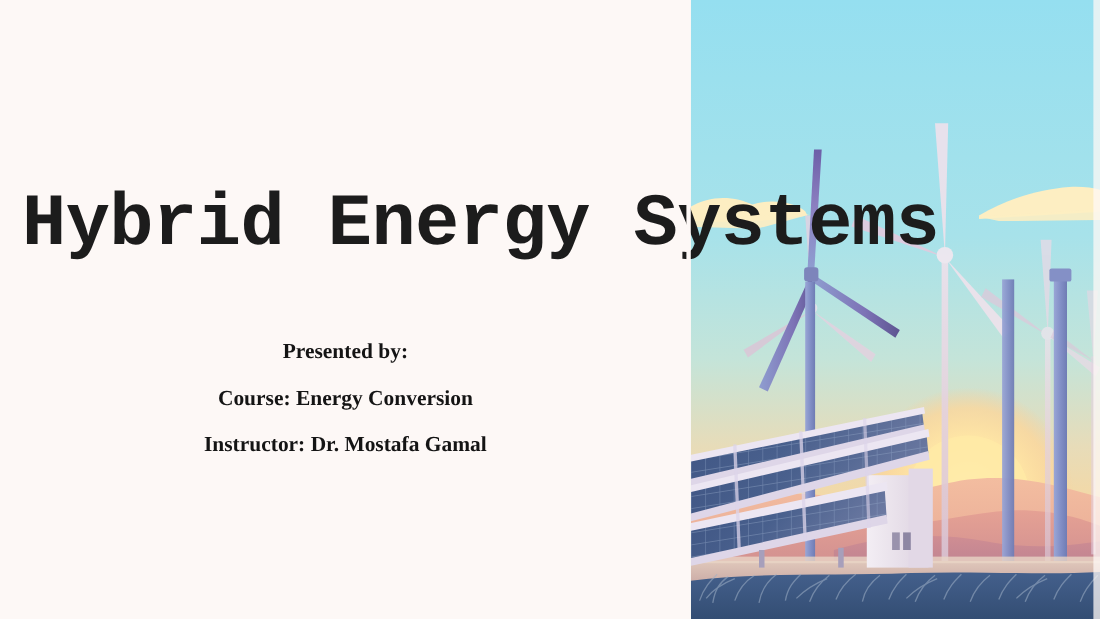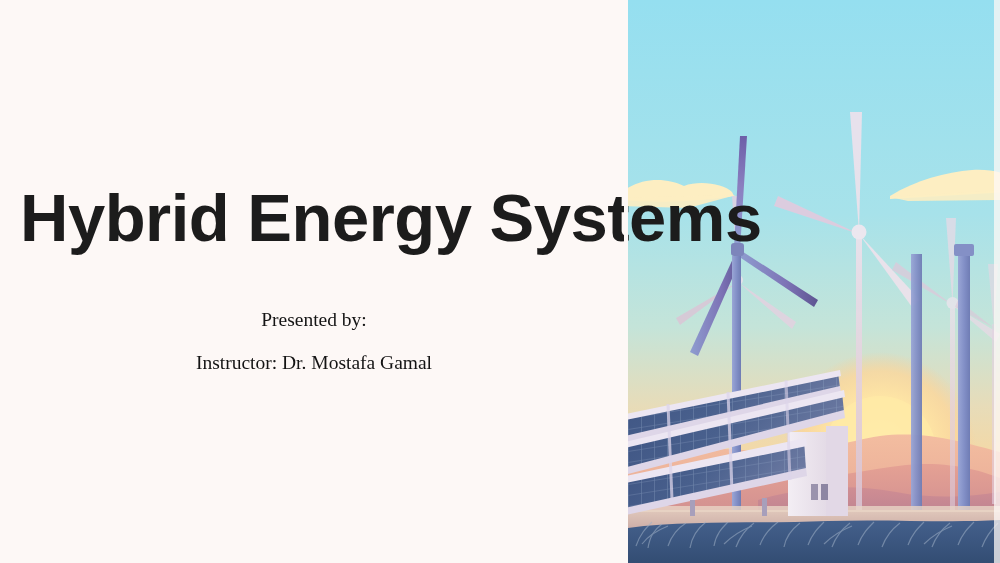--- a/index.html
+++ b/index.html
@@ -19,40 +19,41 @@
   
   #left-pane {
     position: absolute;
     left: 0; top: 0;
     width: 628px; height: 563px;
     background: #fdf8f6;
   }
   #slide-title {
     position: absolute;
     left: 20px;
-    top: 184px;
+    top: 172px;
     width: 660px;
     margin: 0;
-    font-family: Liberation Sans, sans-serif;
+    font-family: Liberation Mono, monospace;
     font-weight: bold;
     font-size: 67px;
     line-height: 1.0;
     letter-spacing: -0.5px;
     color: #1c1c1c;
     white-space: nowrap;
     z-index: 6;
   }
   #subtitle-block {
     position: absolute;
     left: 0px;
     top: 310px;
     width: 628px;
     text-align: center;
     font-family: "Liberation Serif", serif;
     color: #141414;
+    font-weight: bold;
   }
   .sub-line {
     font-size: 19.5px;
     line-height: 1.0;
     margin: 0 0 23px 0;
     white-space: nowrap;
   }
   .sub-line:last-child { margin-bottom: 0; }
 
   
@@ -84,20 +85,21 @@
 </style>
 </head>
 <body>
 
 <div id="slide">
 
   <div id="left-pane">
 
     <div id="subtitle-block">
       <p class="sub-line">Presented by:</p>
+      <p class="sub-line">Course: Energy Conversion</p>
       <p class="sub-line">Instructor: Dr. Mostafa Gamal</p>
     </div>
   </div>
 
   <h1 id="slide-title">Hybrid Energy Systems</h1>
 
   <div id="art-pane">
     <svg width="372" height="563" viewBox="0 0 372 563" xmlns="http://www.w3.org/2000/svg">
       <defs>
         <linearGradient id="skyGrad" x1="0" y1="0" x2="0" y2="1">

